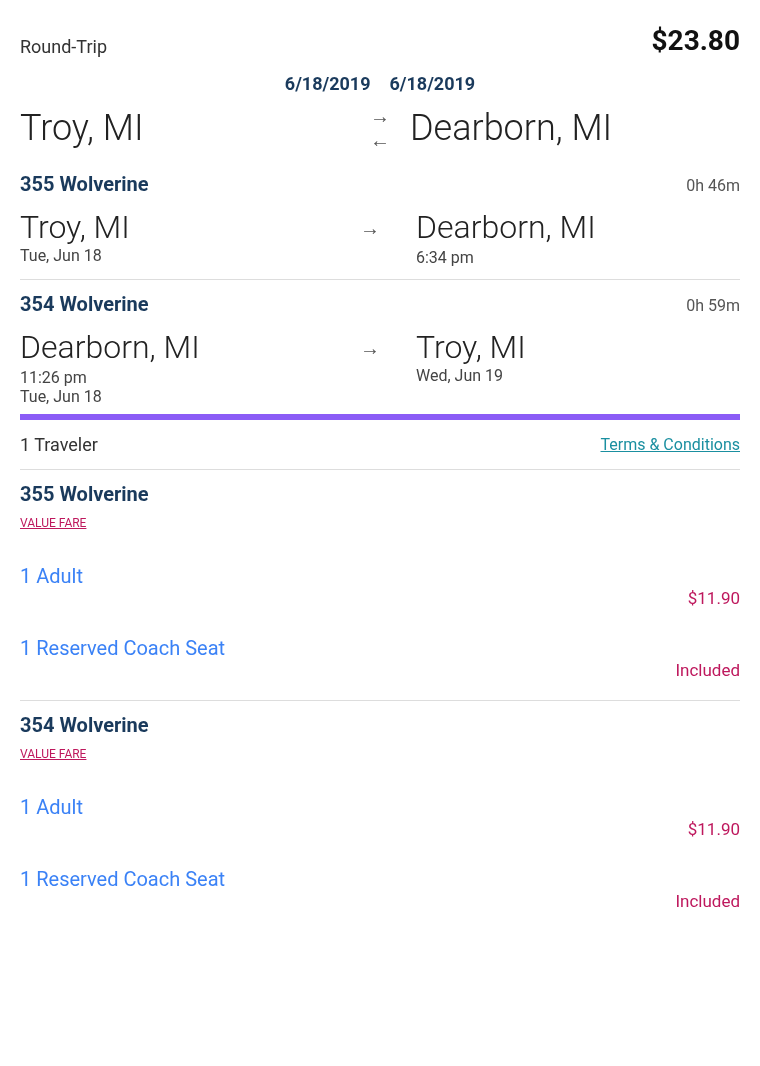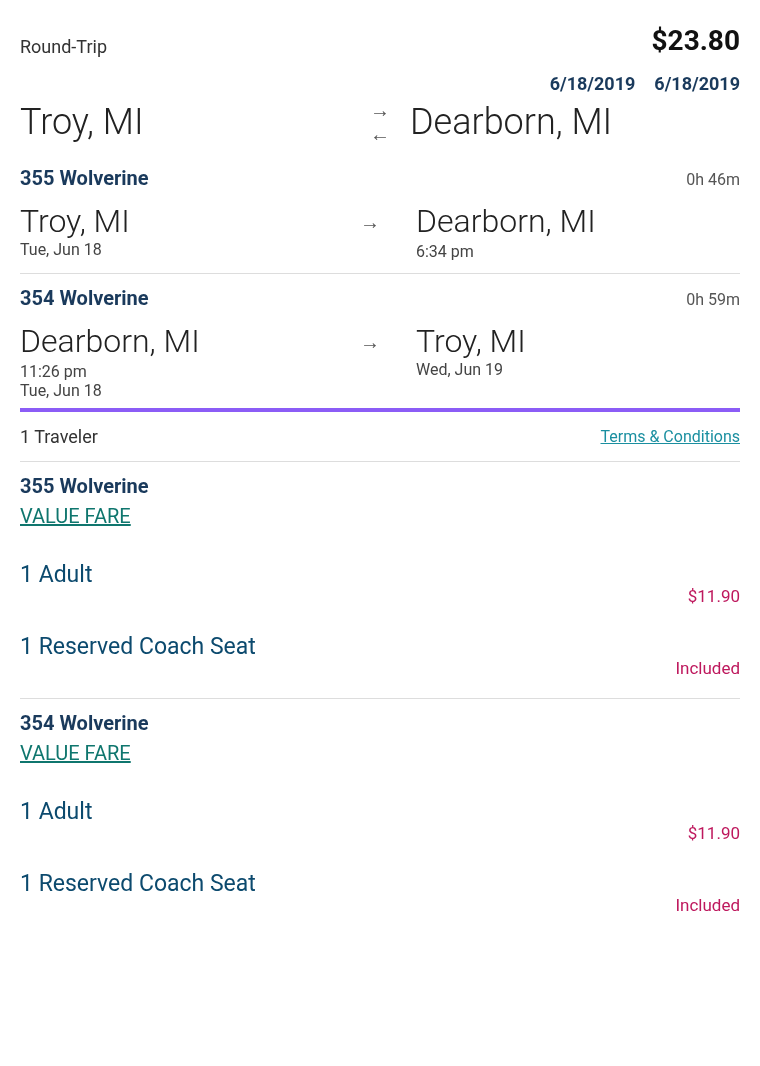--- a/index.html
+++ b/index.html
@@ -31,22 +31,22 @@
     }
 
     .total-price {
       font-size: 28px;
       font-weight: 700;
       color: #111;
     }
 
     .dates-row {
       display: flex;
-      justify-content: flex-end;
-      margin-bottom: 4px;
+      justify-content: center;
+      margin-bottom: 10px;
       gap: 19px;
     }
 
     .date-label {
       font-size: 18px;
       font-weight: 700;
       color: #1a3a5c;
     }
 
     .city-row {
@@ -149,21 +149,21 @@
       color: #555;
       font-size: 20px;
       flex-shrink: 0;
     }
 
     .traveler-row {
       display: flex;
       justify-content: space-between;
       align-items: center;
       padding: 14px 0;
-      border-top: 4px solid #8b5cf6;
+      border-top: 6px solid #8b5cf6;
       border-bottom: 1px solid #ddd;
       margin: 8px 0;
     }
 
     .traveler-label {
       font-size: 18px;
       color: #333;
     }
 
     .terms-link {
@@ -178,38 +178,38 @@
     }
 
     .fare-train-name {
       font-size: 20px;
       font-weight: 700;
       color: #1a3a5c;
       margin-bottom: 6px;
     }
 
     .fare-type-link {
-      font-size: 20px;
-      color: #0f766e;
+      font-size: 12px;
+      color: #be185d;
       text-decoration: underline;
       cursor: pointer;
       margin-bottom: 10px;
       display: inline-block;
     }
 
     .fare-line {
       display: flex;
       justify-content: space-between;
       align-items: center;
       padding: 4px 0;
     }
 
     .fare-label {
-      font-size: 23px;
-      color: #0c4a6e;
+      font-size: 20px;
+      color: #3b82f6;
     }
 
     .fare-value {
       font-size: 17px;
       color: #be185d;
       margin-top: 44px;
     }
 
     .section-gap {
       margin-top: 16px;

